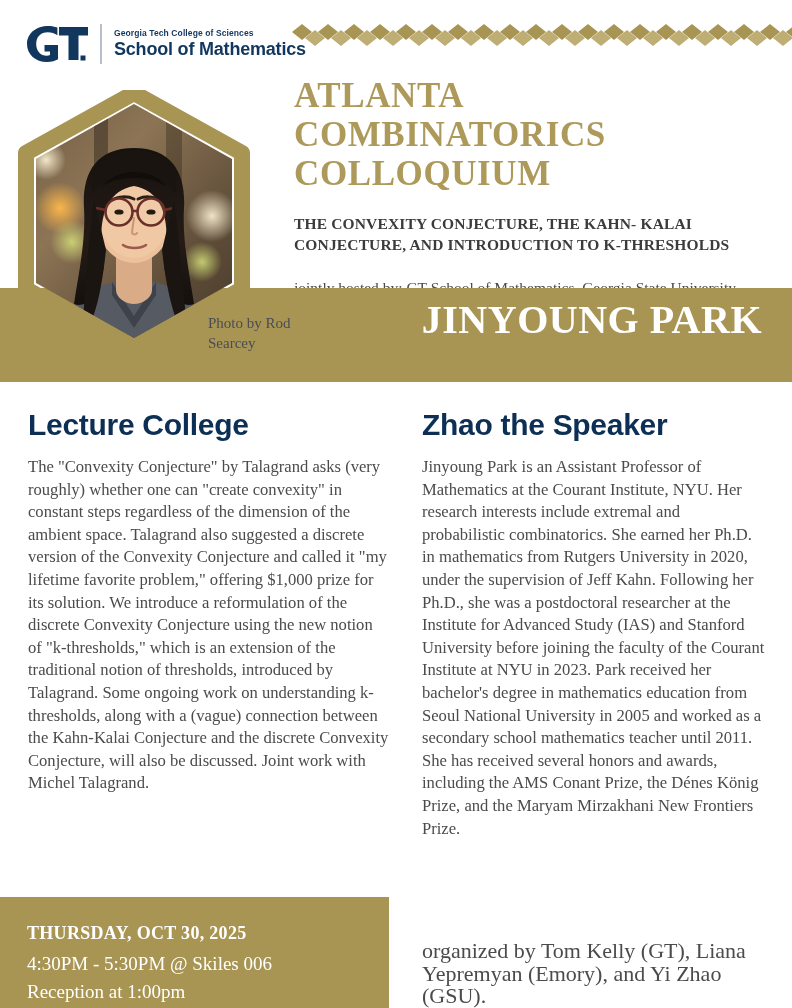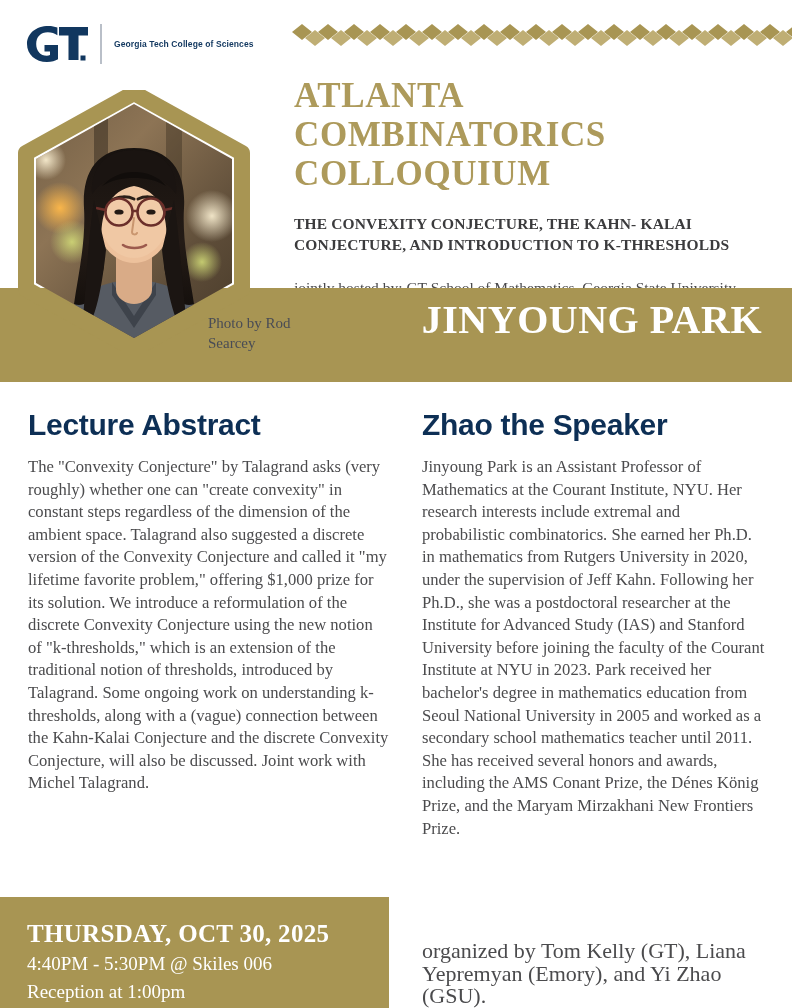--- a/index.html
+++ b/index.html
@@ -113,21 +113,21 @@
   
   .date-box{
     position:absolute;left:0;top:897px;width:389px;height:111px;
     background:#a89553;
     box-sizing:border-box;
     padding:22px 0 0 27px;
   }
   .date-main{
     font-family:"Liberation Serif", serif;
     font-weight:bold;
-    font-size:25px;line-height:29px;
+    font-size:18px;line-height:29px;
     color:#ffffff;letter-spacing:.3px;
     text-transform:uppercase;
   }
   .date-line{
     font-family:"Liberation Serif", serif;
     font-size:19px;line-height:25px;
     color:#ffffff;
     margin-top:3px;
   }
 </style>
@@ -138,20 +138,21 @@
 
   <div class="logo-row">
     <svg class="gt-mark" viewBox="0 0 72 44">
       <path d="M30.5 4 C18 4 9 11.5 9 22 C9 32.5 17.5 40 29 40 C33.5 40 37.5 38.8 40 37.2 L40 23 L26.5 23 L26.5 29.5 L32 29.5 L32 33 C31 33.5 30 33.7 28.8 33.7 C22.5 33.7 18.2 29.2 18.2 22 C18.2 14.8 22.8 10.3 29.8 10.3 C33.6 10.3 36.6 11.3 39.4 13.2 L39.4 5.6 C36.6 4.6 33.8 4 30.5 4 Z" fill="#11375f"></path>
       <path d="M41 5 L70 5 L70 13.5 L60.5 13.5 L60.5 38 L50.5 38 L50.5 13.5 L41 13.5 Z" fill="#11375f"></path>
       <rect x="62.5" y="33.5" width="5" height="5" fill="#11375f"></rect>
     </svg>
     <div class="logo-div"></div>
     <div class="logo-text">
       <div class="logo-sup">Georgia Tech College of Sciences</div>
+      <div class="logo-main">School of Mathematics</div>
     </div>
   </div>
 
   <div class="ribbon">
     <svg width="500" height="22" viewBox="0 0 500 22">
       <g>
 
         <g fill="#a89553">
           <polygon points="0,8 10,0 20,8 10,16"></polygon>
           <polygon points="26,8 36,0 46,8 36,16"></polygon>
@@ -282,30 +283,30 @@
         <path d="M118 128 L116 142 C116 145 120 145 121 143" stroke="#c9966f" stroke-width="2" fill="none" stroke-linecap="round"></path>
         <path d="M107 155 C113 159 124 159 130 155" stroke="#9c5a4d" stroke-width="2.6" fill="none" stroke-linecap="round"></path>
 
         <path d="M78 110 C72 150 70 196 66 240 C78 240 86 198 90 160 Z" fill="#1b1512"></path>
         <path d="M158 110 C164 150 166 196 172 244 C160 244 150 198 146 160 Z" fill="#1b1512"></path>
       </g>
     </svg>
   </div>
 
   <div class="col col-left">
-    <h2 class="sec-head">Lecture Abstract</h2>
+    <h2 class="sec-head">Lecture College</h2>
     <p class="body-text">The "Convexity Conjecture" by Talagrand asks (very roughly) whether one can "create convexity" in constant steps regardless of the dimension of the ambient space. Talagrand also suggested a discrete version of the Convexity Conjecture and called it "my lifetime favorite problem," offering $1,000 prize for its solution. We introduce a reformulation of the discrete Convexity Conjecture using the new notion of "k-thresholds," which is an extension of the traditional notion of thresholds, introduced by Talagrand. Some ongoing work on understanding k-thresholds, along with a (vague) connection between the Kahn-Kalai Conjecture and the discrete Convexity Conjecture, will also be discussed. Joint work with Michel Talagrand.</p>
   </div>
 
   <div class="col col-right">
     <h2 class="sec-head">Zhao the Speaker</h2>
     <p class="body-text">Jinyoung Park is an Assistant Professor of Mathematics at the Courant Institute, NYU. Her research interests include extremal and probabilistic combinatorics. She earned her Ph.D. in mathematics from Rutgers University in 2020, under the supervision of Jeff Kahn. Following her Ph.D., she was a postdoctoral researcher at the Institute for Advanced Study (IAS) and Stanford University before joining the faculty of the Courant Institute at NYU in 2023. Park received her bachelor's degree in mathematics education from Seoul National University in 2005 and worked as a secondary school mathematics teacher until 2011. She has received several honors and awards, including the AMS Conant Prize, the Dénes König Prize, and the Maryam Mirzakhani New Frontiers Prize.</p>
   </div>
 
   <div class="organizers">organized by Tom Kelly (GT), Liana Yepremyan (Emory), and Yi Zhao (GSU).</div>
 
   <div class="date-box">
     <div class="date-main">Thursday, Oct 30, 2025</div>
-    <div class="date-line">4:40PM - 5:30PM @ Skiles 006</div>
+    <div class="date-line">4:30PM - 5:30PM @ Skiles 006</div>
     <div class="date-line">Reception at 1:00pm</div>
   </div>
 
 </div>
 
 </body></html>

